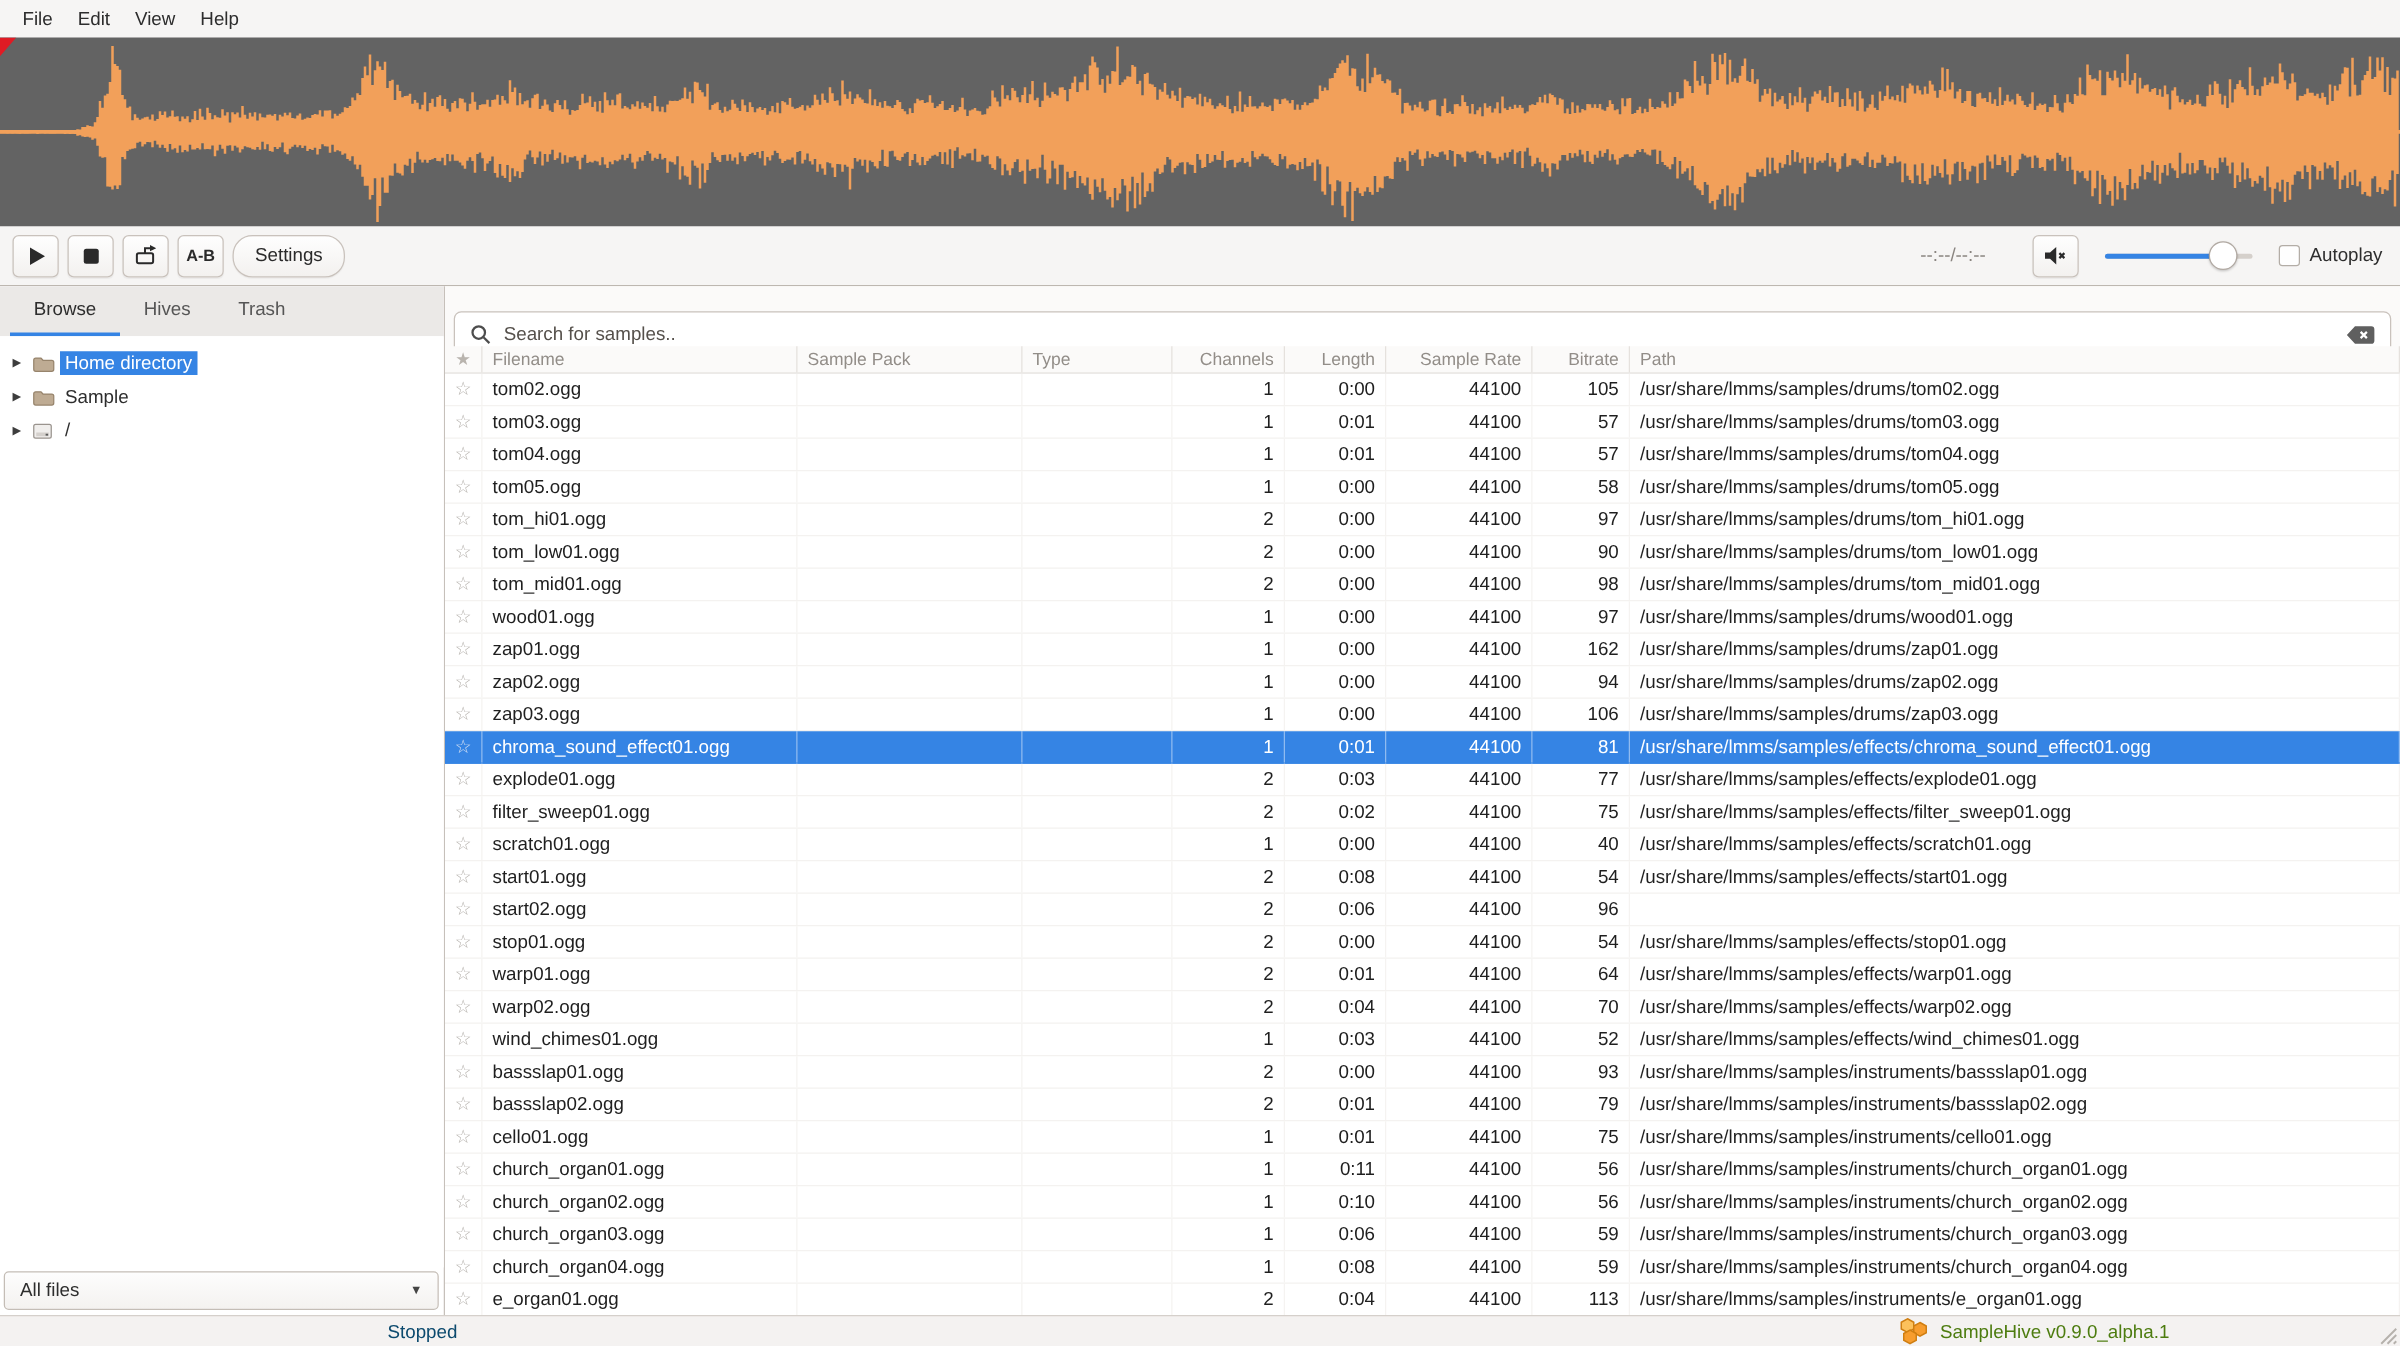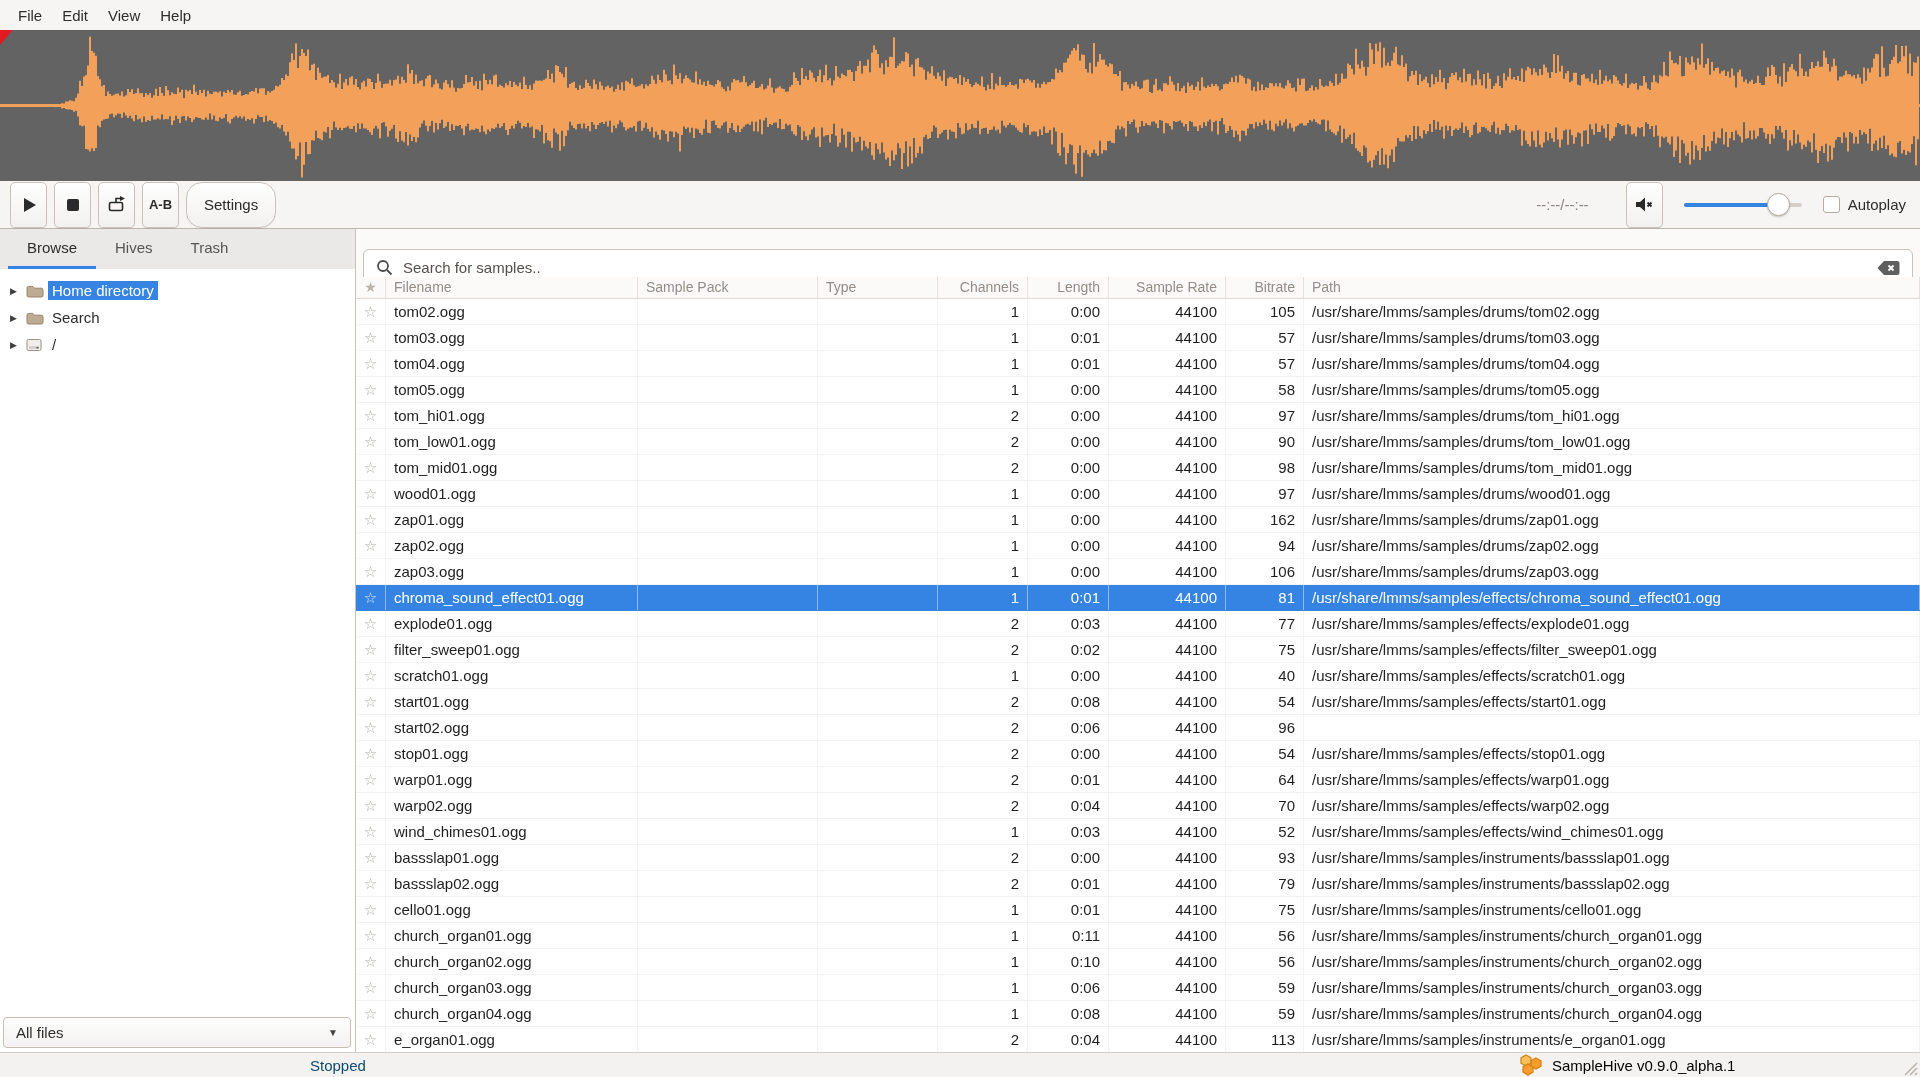--- a/index.html
+++ b/index.html
@@ -10,21 +10,21 @@
     --accent:#3584e4; --wave:#f2a05a; --wave-bg:#636363; --marker:#e01b24;
   }
   
   .menubar { height:30px; display:flex; align-items:center; padding-left:8px; background:#f6f5f4; }
   .menu-item { padding:3px 10px; color:#2d2d2d; }
   
   .wave-panel { position:relative; height:151px; background:var(--wave-bg); }
   .wave-panel svg { position:absolute; left:0; top:0; }
   
   .toolbar { height:47px; display:flex; align-items:center; padding:0 10px; gap:7px; background:#f6f5f4; }
-  .tbtn { height:46px; min-width:37px; display:flex; align-items:center; justify-content:center;
+  .tbtn { height:34px; min-width:37px; display:flex; align-items:center; justify-content:center;
           border:1px solid #c9c2bc; border-radius:5px; background:linear-gradient(#fefefe,#f3f1ef);
           box-shadow:0 1px 1px rgba(0,0,0,.05); color:#2a2a2a; }
   .tbtn-settings { padding:0 17px; font-size:15px;border-radius:16px; }
   .ab-glyph { font-size:13px; letter-spacing:0; font-weight:bold; }
   .flex-spacer { flex:1; }
   .time-display { color:#8a8580; font-size:15px; margin-right:30px; }
   .volume-slider { position:relative; width:118px; height:4px; background:#d5d0cb; border-radius:2px; margin:0 14px 0 14px; }
   .volume-fill { position:absolute; left:0; top:0; height:4px; background:var(--accent); border-radius:2px; }
   .volume-thumb { position:absolute; top:-10px; width:23px; height:23px; border-radius:50%;
                   background:#fff; border:1px solid #b1a9a2; box-shadow:0 1px 2px rgba(0,0,0,.2); }
@@ -67,21 +67,21 @@
   .tcell { line-height:25px; padding:0 8px; white-space:nowrap; overflow:hidden; border-right:1px solid #f5f3f1; }
   .tcell.center { text-align:center; padding:0 2px; color:#b4b0ab; font-size:15px; }
   .tcell.right { text-align:right; }
   .trow.selected { background:var(--accent); color:#fff; border-bottom-color:var(--accent); }
   .trow.selected .tcell { border-right-color:rgba(255,255,255,.45); }
   .trow.selected .tcell.center { color:#d7e2f3; }
   
   .statusbar { position:relative; height:25px; background:#f4f2f1; border-top:1px solid #d5d0cb;
                display:flex; align-items:center; font-size:15px; }
   .status-text { margin-left:310px; color:#0c4a6e; }
-  .version-wrap { position:absolute; left:1518px; display:flex; align-items:center; gap:8px; color:#000000; }
+  .version-wrap { position:absolute; left:1518px; display:flex; align-items:center; gap:8px; color:#4d7c0f; }
   .resize-grip { position:absolute; right:2px; bottom:1px; }
 </style>
 </head>
 <body style="--accent: #3584e4; --wave: #f2a05a; --wave-bg: #636363;">
 
 <div class="menubar">
   <span class="menu-item">File</span>
   <span class="menu-item">Edit</span>
   <span class="menu-item">View</span>
   <span class="menu-item">Help</span>
@@ -163,21 +163,21 @@
         </span>
         <span class="tree-label selected">Home directory</span>
       </div>
       <div class="tree-item">
         <span class="expander">▶</span>
         <span class="tree-icon">
           <svg width="18" height="14" viewBox="0 0 18 14">
             <path d="M1 4 Q1 2.4 2.6 2.4 H6.8 L8.4 4.2 H15.4 Q17 4.2 17 5.8 V11.4 Q17 13 15.4 13 H2.6 Q1 13 1 11.4 Z" fill="#beab93" stroke="#97846c" stroke-width="1"></path>
           </svg>
         </span>
-        <span class="tree-label">Search</span>
+        <span class="tree-label">Sample</span>
       </div>
       <div class="tree-item">
         <span class="expander">▶</span>
         <span class="tree-icon">
           <svg width="16" height="14" viewBox="0 0 16 14">
             <rect x="1" y="1.5" width="14" height="11" rx="1.5" fill="#f0eeec" stroke="#9a948e"></rect>
             <rect x="3" y="8" width="10" height="3" fill="#d4d0cc"></rect>
             <rect x="10.5" y="9" width="2" height="1.5" fill="#5a5a5a"></rect>
           </svg>
         </span>

